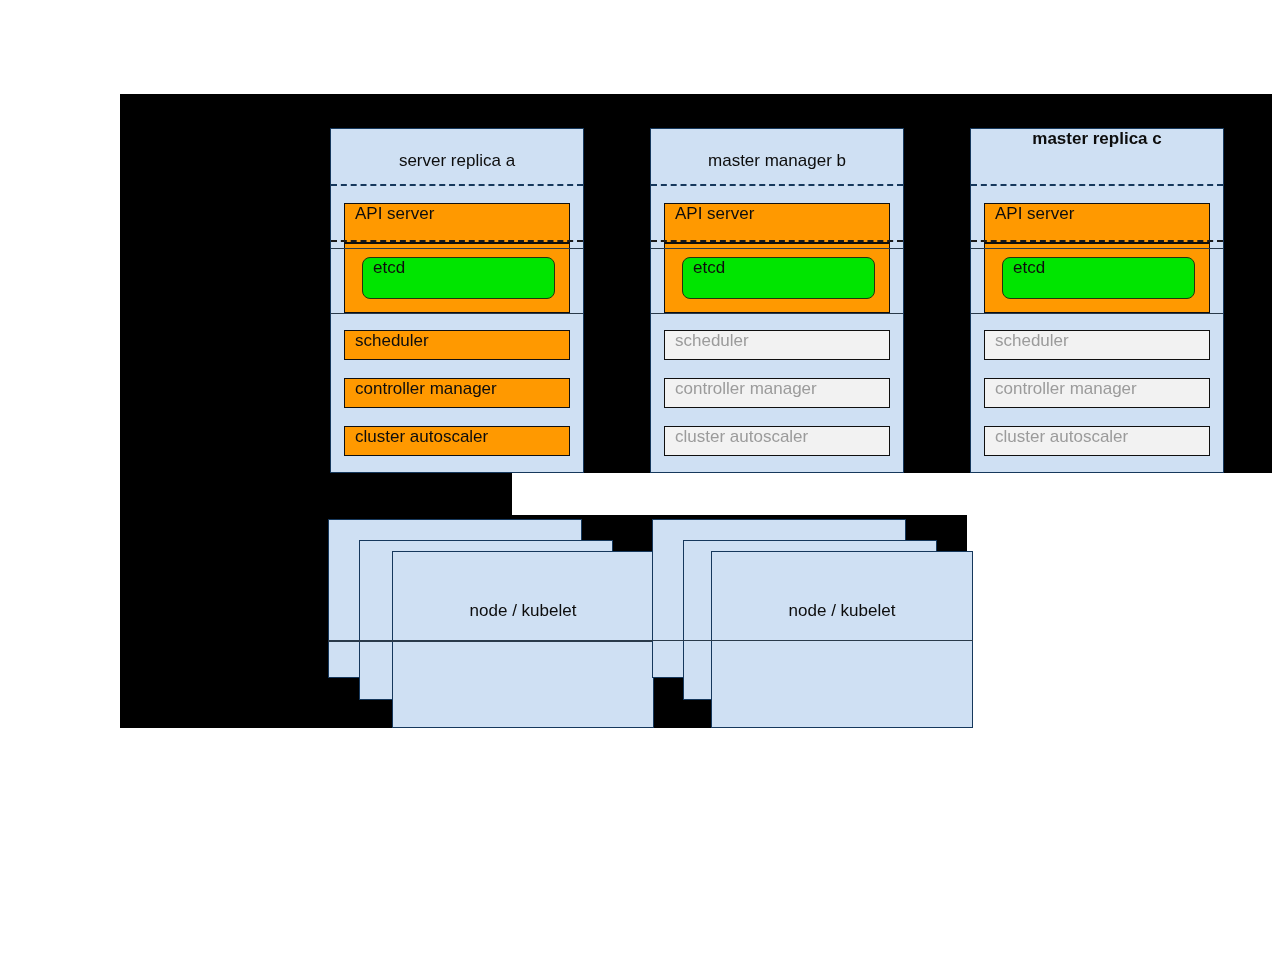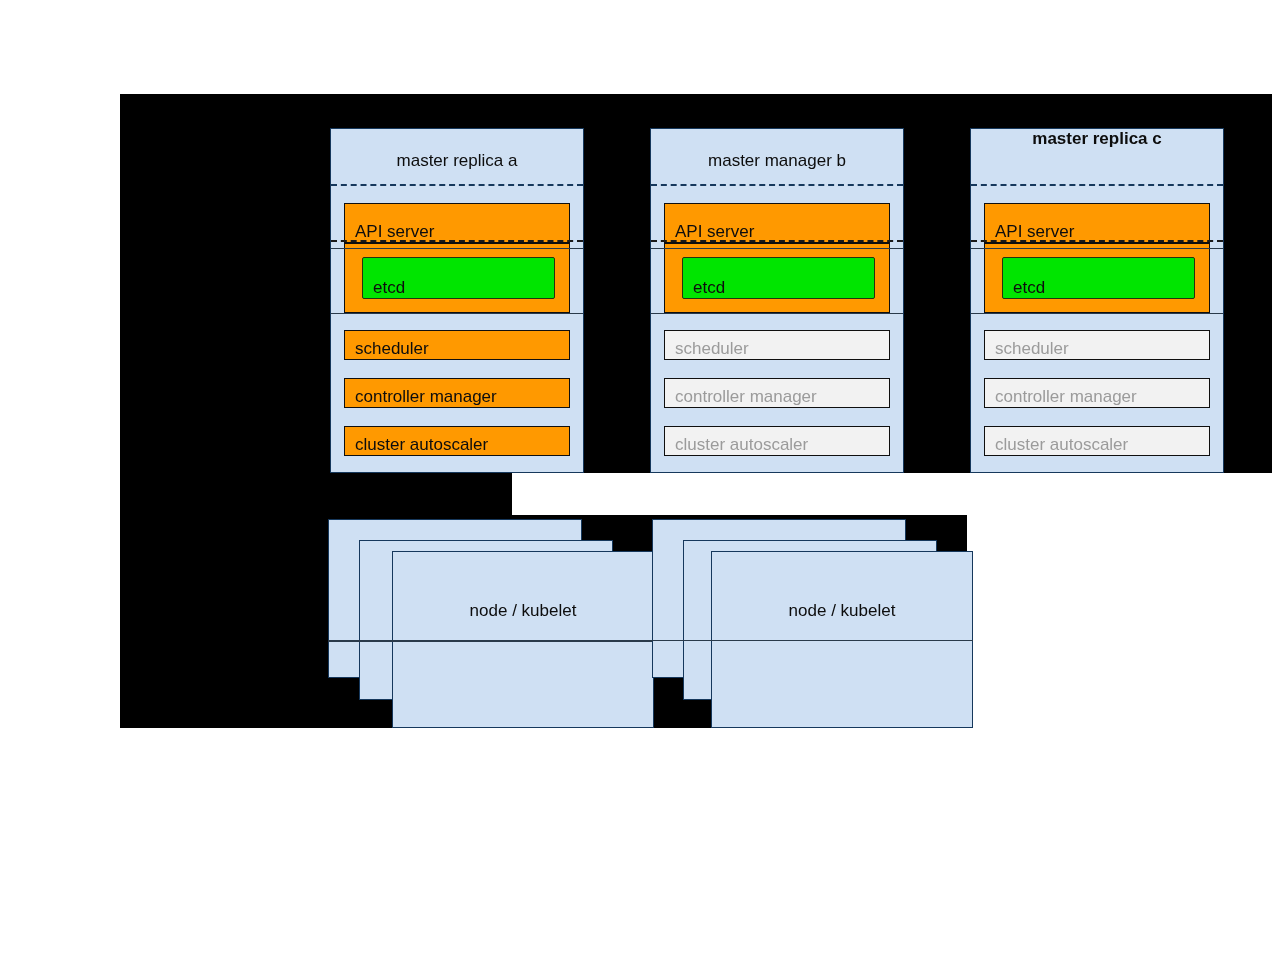--- a/index.html
+++ b/index.html
@@ -27,37 +27,37 @@
     position: absolute;
     background: #000000;
   }
 
   
   .box {
     position: absolute;
     box-sizing: border-box;
     border: 1px solid #16385c;
     display: flex;
-    align-items: flex-end;
+    align-items: flex-start;
     color: #0d0d0d;
     font-size: 17px;
     line-height: 1.2;
   }
 
   .fill-blue   { background: #cfe0f3; }
   .fill-orange { background: #ff9900; border-color: #0f0f0f; }
   .fill-green  { background: #00e500; border-color: #26330d; }
   .fill-grey   { background: #f2f2f2; border-color: #0f0f0f; }
 
   .txt-grey { color: #9b9b9b; }
 
   .center { justify-content: center; }
   .lead   { padding-left: 10px; }
 
-  .rounded { border-radius: 2px; }
+  .rounded { border-radius: 8px; }
 
   
   .dashsep {
     position: absolute;
     border-top: 2px dashed #16385c;
     height: 0;
   }
   .dashsep.dark {
     border-top: 2px dashed #1a1a1a;
   }
@@ -72,21 +72,21 @@
 </head>
 <body>
 
 <div id="canvas">
 
   <div class="backdrop" style="left:120px; top:94px; width:1152px; height:379px;"></div>
   <div class="backdrop" style="left:120px; top:473px; width:392px; height:48px;"></div>
   <div class="backdrop" style="left:120px; top:515px; width:847px; height:213px;"></div>
 
   <div class="box fill-blue center" style="left:330px; top:128px; width:254px; height:345px; align-items:flex-start;">
-    <span style="margin-top:22px;">master replica a</span>
+    <span style="margin-top:22px;">server replica a</span>
   </div>
   <div class="dashsep" style="left:331px; top:184px; width:252px;"></div>
 
   <div class="box fill-orange lead" style="left:344px; top:203px; width:226px; height:40px;">
     <span>API server</span>
   </div>
 
   <div class="box fill-orange" style="left:344px; top:243px; width:226px; height:70px;"></div>
   <div class="box fill-green rounded lead" style="left:362px; top:257px; width:193px; height:42px;">
     <span>etcd</span>

